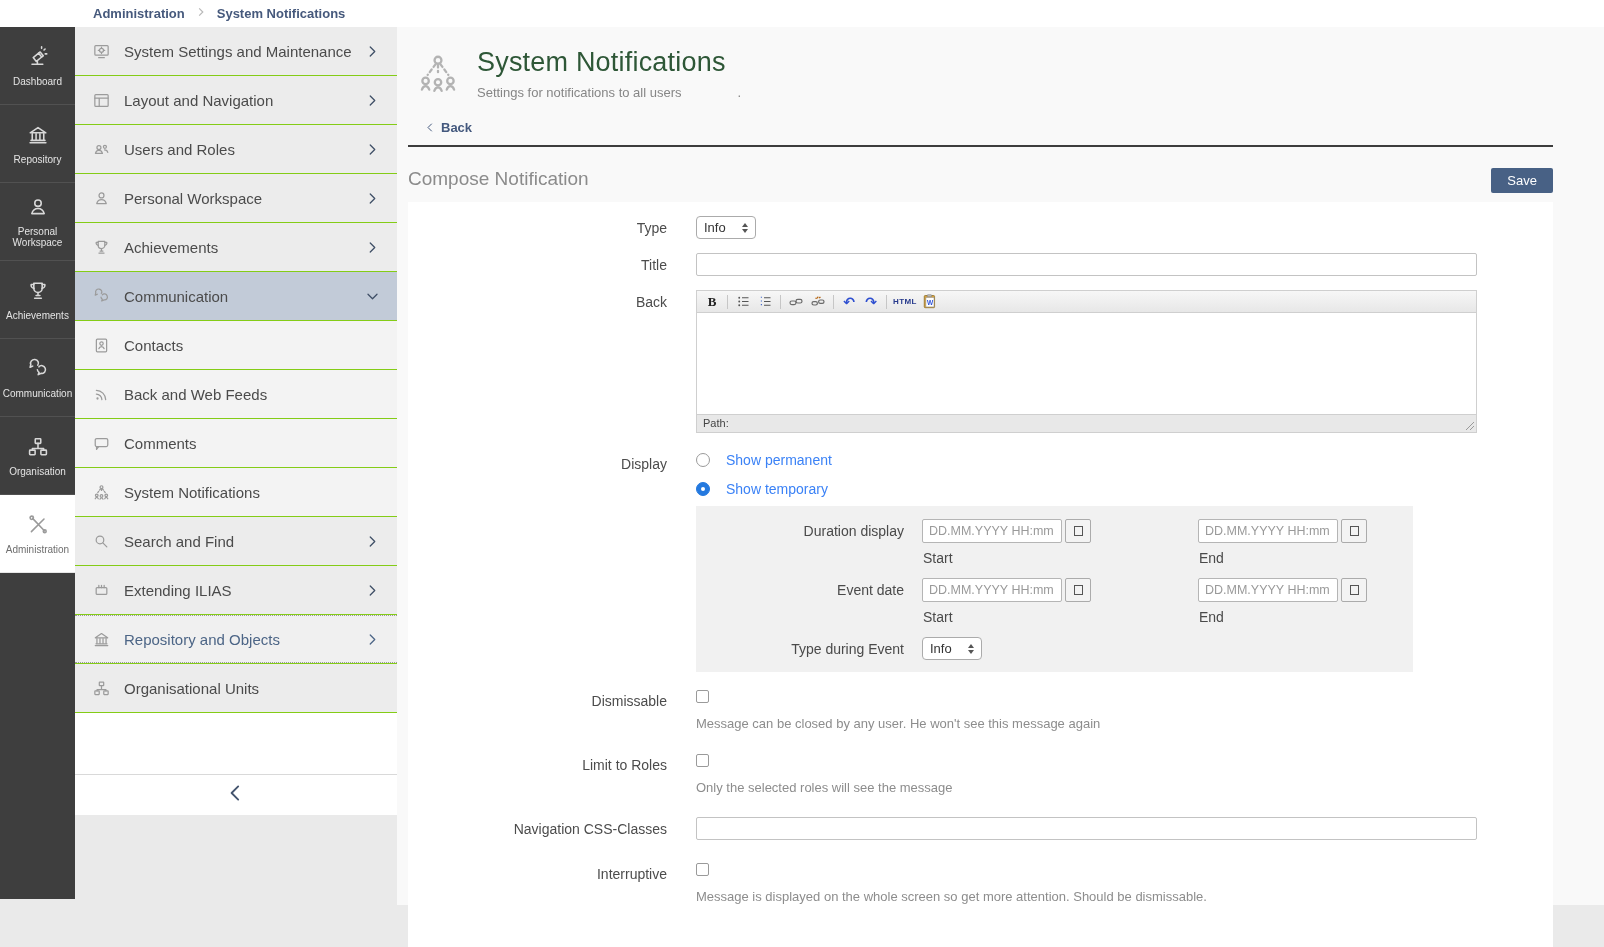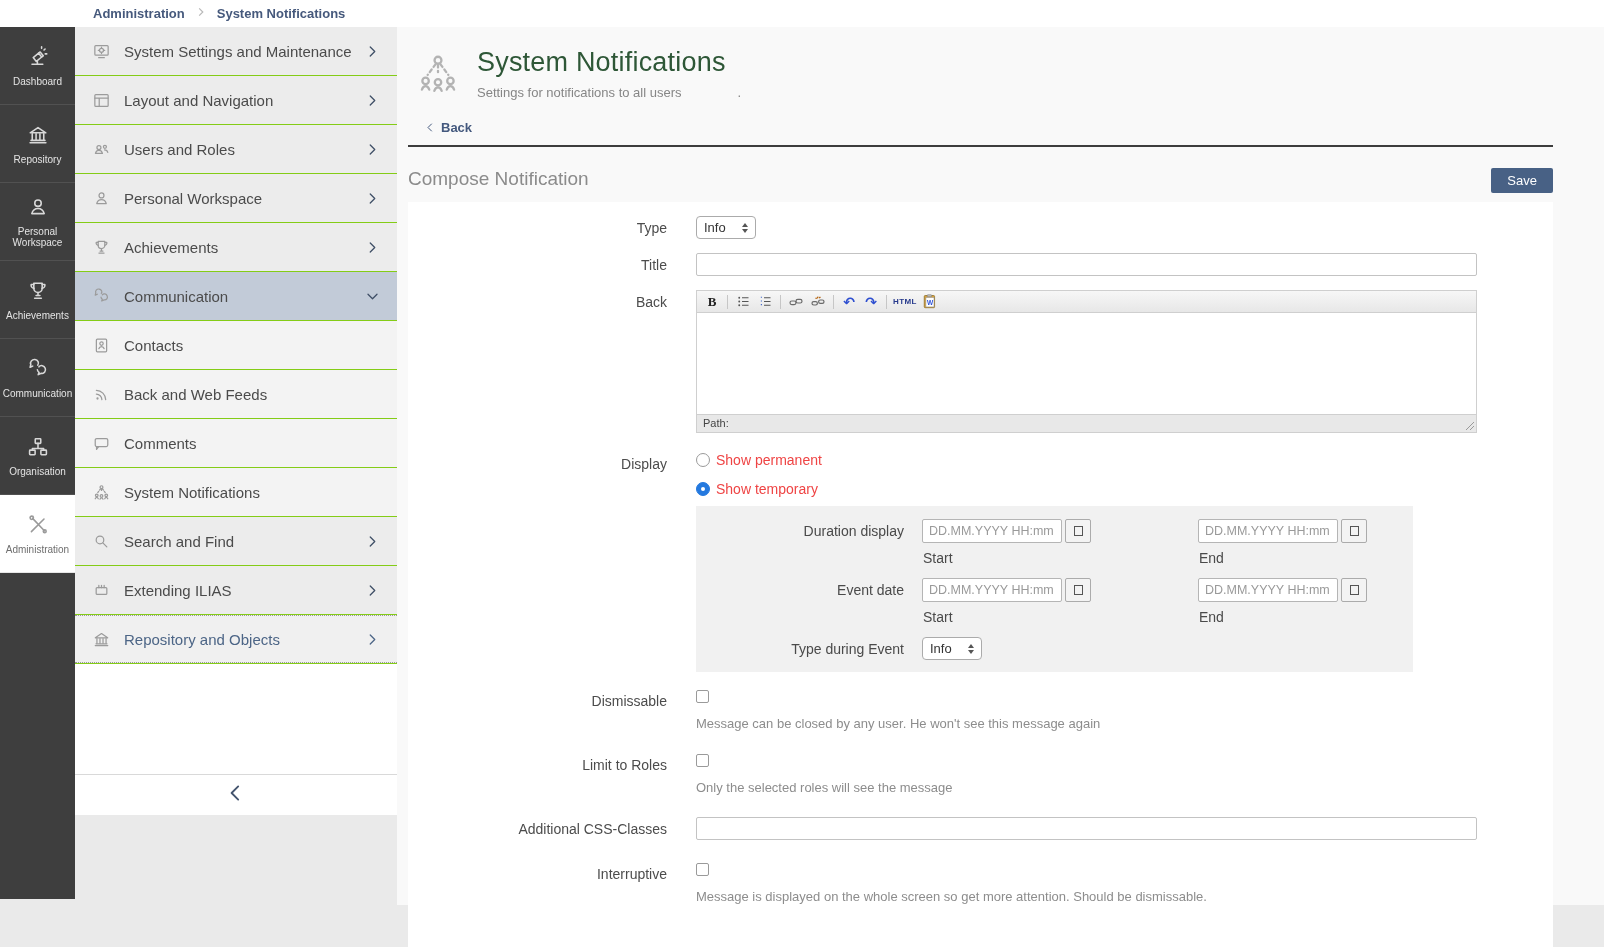--- a/index.html
+++ b/index.html
@@ -67,21 +67,21 @@
   .ed-btn{min-width:20px;height:18px;display:flex;align-items:center;justify-content:center;cursor:pointer;border-radius:2px;padding:0 1px}
   .ed-sep{width:1px;height:14px;background:#c6c6c6;margin:0 3px}
   .ed-b{font-family:"Liberation Serif",serif;font-weight:bold;font-size:13px;color:#222}
   .ed-undo{color:#2e4fd0;font-size:14px;font-weight:bold;line-height:1}
   .ed-html{font-size:8px;font-weight:bold;color:#26398c;letter-spacing:.4px}
   .ed-body{height:101px;cursor:text}
   .ed-path{height:18px;background:#e8e8e8;border-top:1px solid #cfcfcf;font-size:11px;color:#444;padding:2px 6px;position:relative}
   .ed-resize{position:absolute;right:2px;bottom:2px;width:10px;height:10px;cursor:nwse-resize;background:repeating-linear-gradient(135deg,transparent 0 2px,#9a9a9a 2px 3px);clip-path:polygon(100% 0,100% 100%,0 100%)}
 
   
-  .optline{display:flex;align-items:center;gap:6px;margin-bottom:13px;font-size:14px;color:#ef4444}
+  .optline{display:flex;align-items:center;gap:16px;margin-bottom:13px;font-size:14px;color:#3b82f6}
   .radio{width:14px;height:14px;border-radius:50%;border:1px solid #9a9a9a;background:#fff;display:inline-block;position:relative;cursor:pointer;flex:0 0 auto}
   .radio.on{background:#2479df;border-color:#2479df}
   .radio.on::after{content:"";position:absolute;left:4px;top:4px;width:4px;height:4px;border-radius:50%;background:#fff}
   .cb{width:13px;height:13px;border:1px solid #9a9a9a;border-radius:2px;background:#fff;display:inline-block;cursor:pointer}
   .help{font-size:13px;color:#8d8d8d;margin-top:9px}
 
   
   .subpanel{background:#f1f1f1;width:717px;padding:13px 0 4px 0;margin-top:2px}
   .srow{display:flex}
   .slabel{flex:0 0 226px;padding-right:18px;text-align:right;font-size:14px;color:#4a4a4a;padding-top:4px}
@@ -332,20 +332,31 @@
           <path d="M5.2 9v5M8.4 9v5M11.6 9v5M14.8 9v5"></path>
           <path d="M4.2 14.5h11.6M3.4 16.4h13.2"></path>
         </svg>
       </span>
     <span class="mi-label">Repository and Objects</span>
     <span class="mi-chev">
         <svg class="chev" width="15" height="15" viewBox="0 0 20 20" style="stroke:#4c6586">
           <path d="M7 4l6 6-6 6"></path>
         </svg>
       </span>
+  </div>
+  <div class="menu-item">
+    <span class="mi-icon">
+        <svg class="ic" width="19" height="19" viewBox="0 0 20 20">
+          <rect x="7.7" y="3.2" width="4.6" height="3.8" rx=".5"></rect>
+          <rect x="3" y="12.6" width="4.6" height="3.8" rx=".5"></rect>
+          <rect x="12.4" y="12.6" width="4.6" height="3.8" rx=".5"></rect>
+          <path d="M10 7v2.5M5.3 12.6v-1.4h9.4v1.4M10 11.2V9.5"></path>
+        </svg>
+      </span>
+    <span class="mi-label">Organisational Units</span>
   </div>
   <div class="menu-spacer"></div>
   <div class="menu-collapse">
     <span><svg width="22" height="22" viewBox="0 0 20 20" style="fill:none;stroke:#44546e;stroke-width:1.7;stroke-linecap:round;stroke-linejoin:round">
           <path d="M12 4l-6 6 6 6"></path>
         </svg></span>
   </div>
 </div>
 
 <div class="main">
@@ -544,21 +555,21 @@
 
       <div class="frow" style="margin-bottom:22px">
         <div class="flabel">Limit to Roles</div>
         <div class="fctrl">
           <span class="cb"></span>
           <div class="help">Only the selected roles will see the message</div>
         </div>
       </div>
 
       <div class="frow" style="margin-bottom:22px">
-        <div class="flabel">Additional CSS-Classes</div>
+        <div class="flabel">Navigation CSS-Classes</div>
         <div class="fctrl">
           <input class="txt" type="text" value="" style="">
         </div>
       </div>
 
       <div class="frow">
         <div class="flabel">Interruptive</div>
         <div class="fctrl">
           <span class="cb"></span>
           <div class="help">Message is displayed on the whole screen so get more attention. Should be dismissable.</div>

